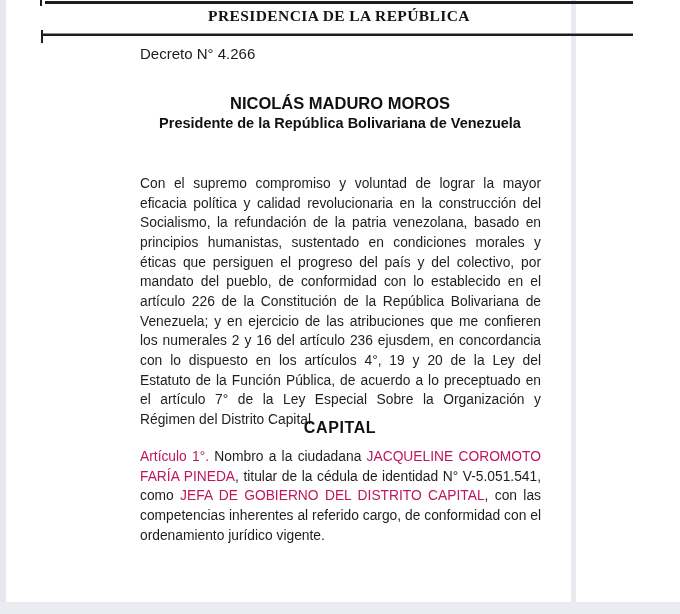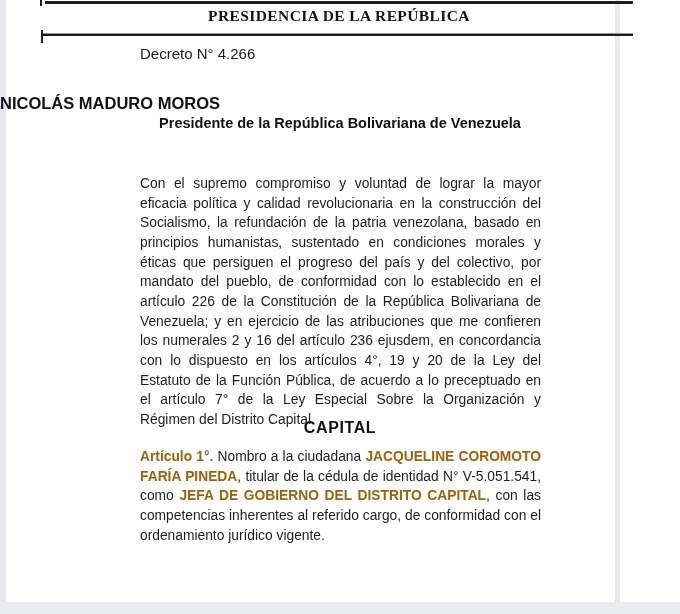--- a/index.html
+++ b/index.html
@@ -4,21 +4,21 @@
 <style>
   html, body { margin: 0; padding: 0; }
   body {
     width: 680px; height: 614px;
     background: #ffffff;
     font-family: "Liberation Sans", sans-serif;
     overflow: hidden;
   }
   .page {
     position: relative;
-    width: 620px; height: 614px;
+    width: 576px; height: 614px;
     background: #ffffff;
     color: #1e1e1e;
   }
   
   .edge-left  { position: absolute; left: 0; top: 0; width: 6px;  height: 614px; background: #e6e7ee; }
   .edge-right { position: absolute; right: 0; top: 0; width: 5px; height: 614px; background: #e9eaf0; }
   .edge-bottom{ position: absolute; left: 0; bottom: 0; width: 680px; height: 12px; background: #eaecf1; }
 
   
   .rule-top { position: absolute; left: 45px; top: 1px; width: 588px; height: 2.5px; background: #1d1d1d; }
@@ -36,21 +36,21 @@
   }
 
   .decree-row {
     position: absolute; left: 140px; top: 45px; width: 401px;
     display: flex; justify-content: space-between;
     font-size: 15px; color: #1c1c1c; flex-direction: column;
   }
 
   .doc-heading {
     position: absolute; left: 0; top: 94px; width: 680px;
-    text-align: left; font-weight: bold; font-size: 16.5px;
+    text-align: center; font-weight: bold; font-size: 16.5px;
     color: #111; white-space: nowrap;
   }
   .doc-subheading {
     position: absolute; left: 0; top: 115px; width: 680px;
     text-align: center; font-weight: bold; font-size: 14.5px;
     color: #111; white-space: nowrap;
   }
 
   .preamble {
     position: absolute; left: 140px; top: 146px; width: 401px;
@@ -63,21 +63,21 @@
     position: absolute; left: 0; top: 419px; width: 680px;
     text-align: center; font-weight: bold; font-size: 16px;
     letter-spacing: 0.6px; color: #111;
   }
 
   .article {
     position: absolute; left: 140px; top: 447px; width: 401px;
     text-align: justify; font-size: 13.8px; line-height: 19.7px;
     color: #1e1e1e;
   }
-  .article .seg-bold { font-weight: bold; color: #a16207; }
+  .article .seg-bold { font-weight: normal; color: #be185d; }
 </style>
 </head>
 <body>
 
 <div class="page">
 
   <div class="edge-left"></div>
   <div class="edge-right"></div>
   <div class="edge-bottom"></div>
 

